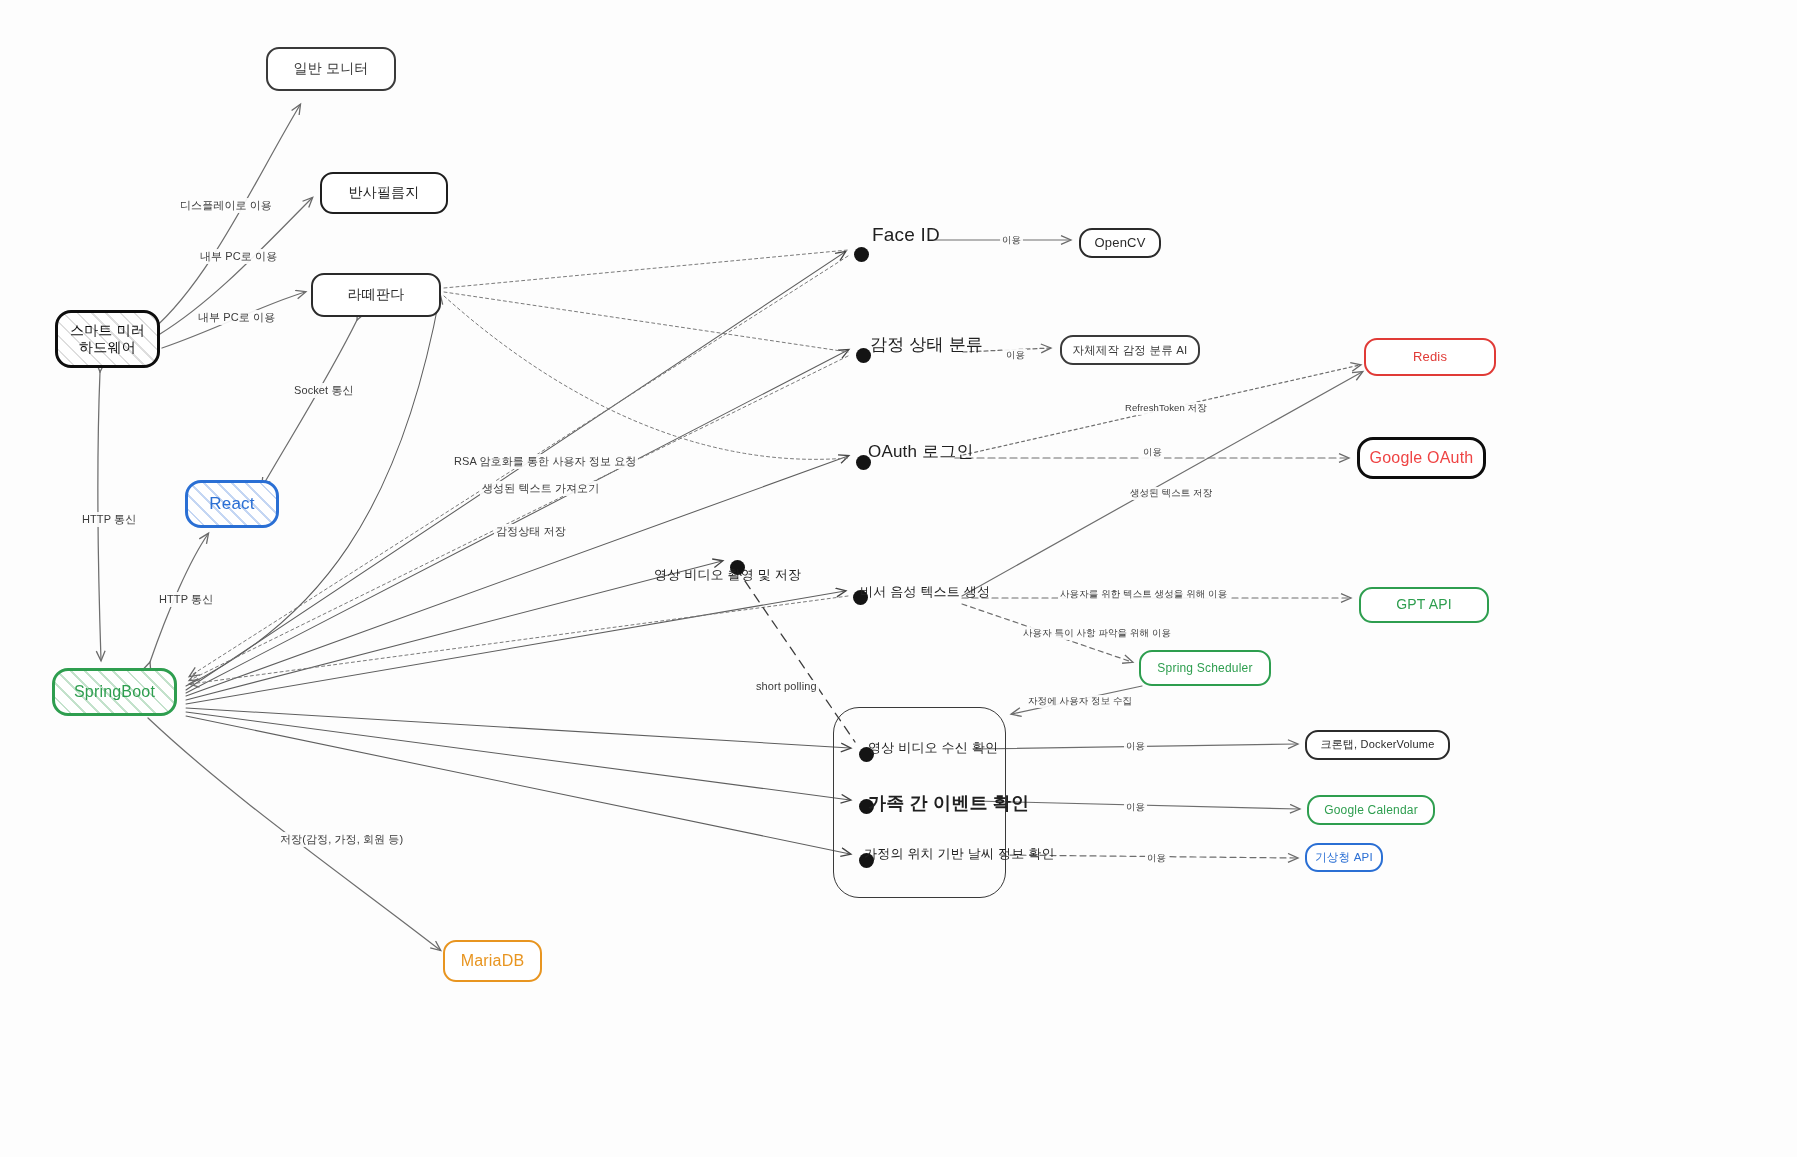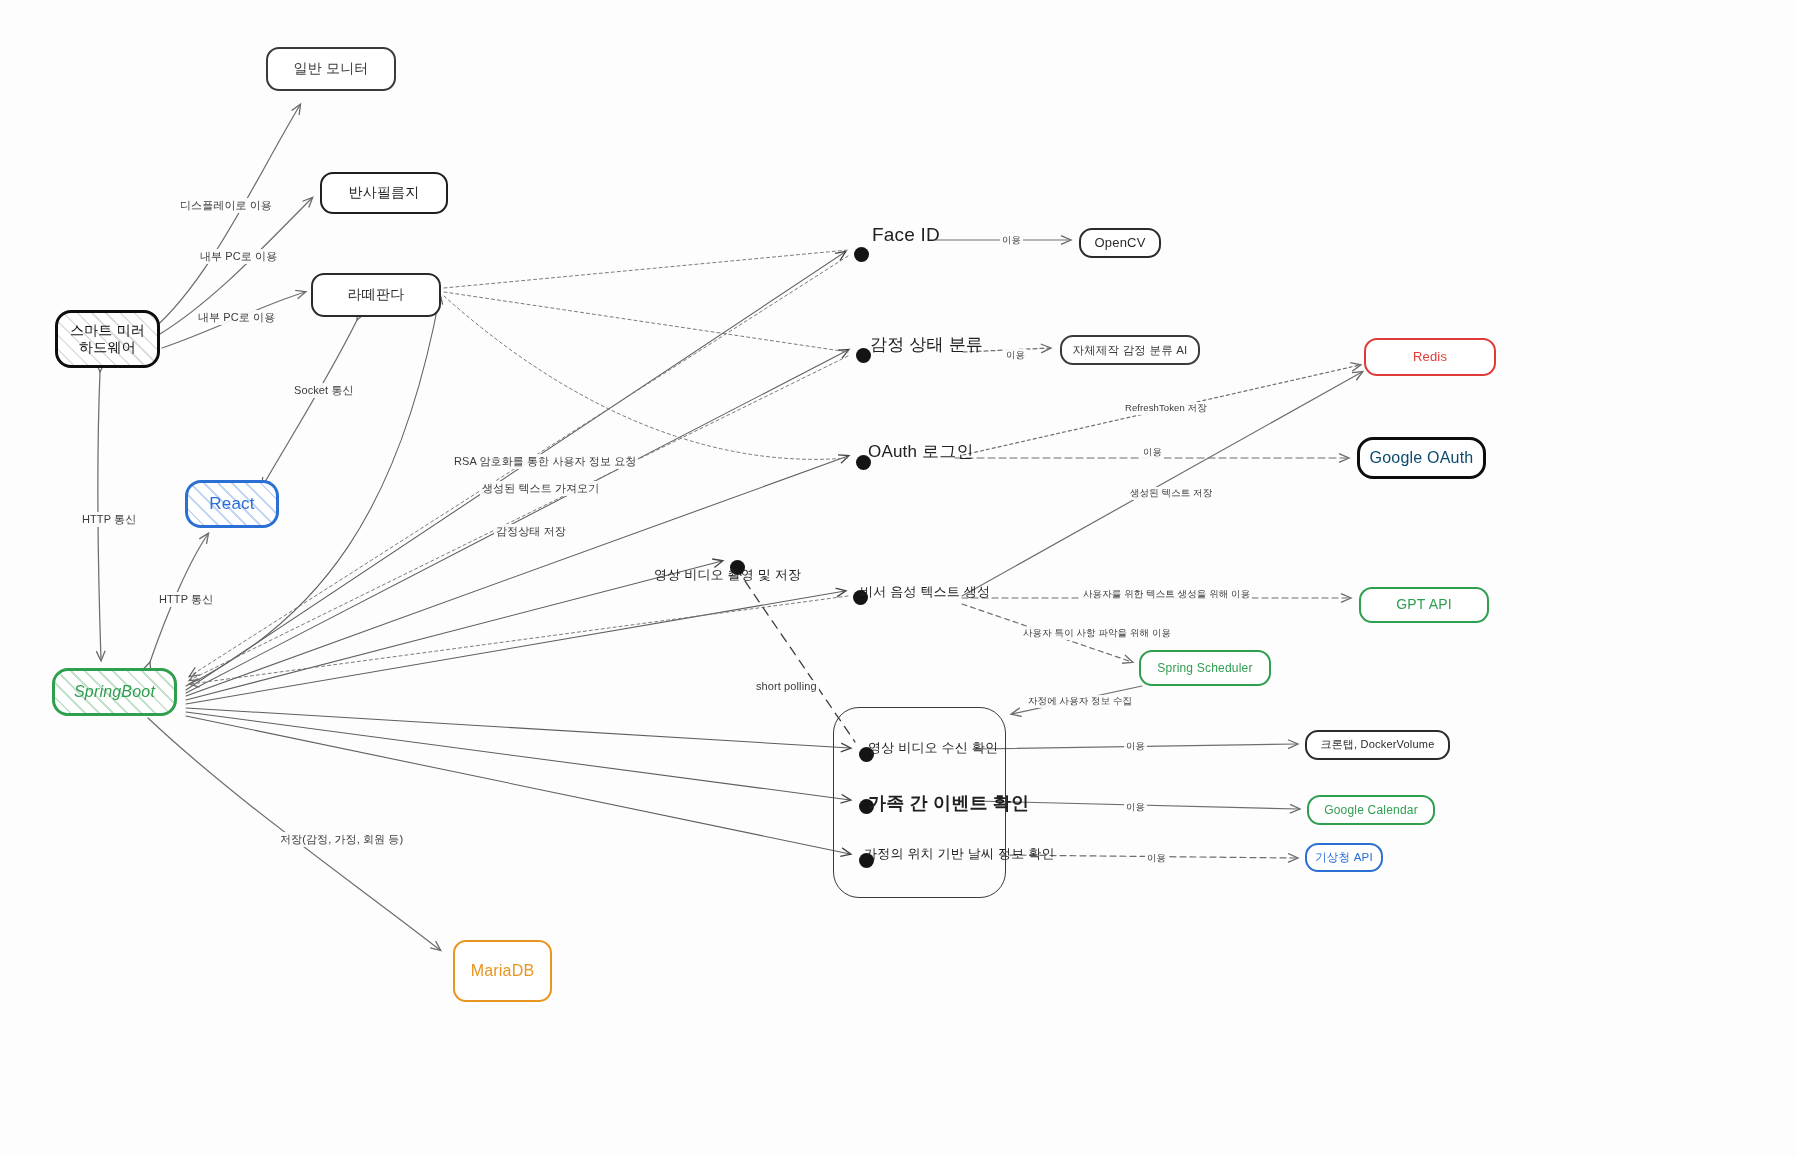--- a/index.html
+++ b/index.html
@@ -52,21 +52,20 @@
   .hatch-blue {
     background-image: repeating-linear-gradient(45deg,
       rgba(60,120,216,.30) 0px, rgba(60,120,216,.30) 2px,
       rgba(255,255,255,0) 2px, rgba(255,255,255,0) 10px);
     text-align: center;
   }
   .hatch-green {
     background-image: repeating-linear-gradient(45deg,
       rgba(40,150,70,.28) 0px, rgba(40,150,70,.28) 2px,
       rgba(255,255,255,0) 2px, rgba(255,255,255,0) 10px);
-    font-style: italic;
   }
   .group-box {
     position: absolute;
     box-sizing: border-box;
     border: 1.6px solid #3a3a3a;
     border-radius: 26px;
     background: transparent;
   }
   .dot {
     position: absolute;
@@ -182,25 +181,25 @@
       <div class="group-box" style="left: 833px; top: 707px; width: 173px; height: 191px;"></div>
     </div>
   <div id="nodes-host">
       <div class="node" style="left: 266px; top: 47px; width: 130px; height: 44px; border-color: rgb(58, 58, 58); color: rgb(58, 58, 58); font-size: 14px; white-space: pre-line;">일반 모니터</div>
       <div class="node" style="left: 320px; top: 172px; width: 128px; height: 42px; border-color: rgb(30, 30, 30); color: rgb(30, 30, 30); font-size: 14px; white-space: pre-line;">반사필름지</div>
       <div class="node" style="left: 311px; top: 273px; width: 130px; height: 44px; border-color: rgb(43, 43, 43); color: rgb(43, 43, 43); font-size: 14px; white-space: pre-line;">라떼판다</div>
       <div class="node thick hatch-black" style="left: 55px; top: 310px; width: 105px; height: 58px; border-color: rgb(13, 13, 13); color: rgb(13, 13, 13); font-size: 14px; white-space: pre-line;">스마트 미러
 하드웨어</div>
       <div class="node thick hatch-blue" style="left: 185px; top: 480px; width: 94px; height: 48px; border-color: rgb(42, 111, 212); color: rgb(42, 111, 212); font-size: 17px; white-space: pre-line;">React</div>
       <div class="node thick hatch-green" style="left: 52px; top: 668px; width: 125px; height: 48px; border-color: rgb(46, 158, 79); color: rgb(46, 158, 79); font-size: 16px; white-space: pre-line;">SpringBoot</div>
-      <div class="node" style="left: 443px; top: 940px; width: 99px; height: 62px; border-color: rgb(232, 149, 32); color: rgb(232, 149, 32); font-size: 16px; white-space: pre-line; margin-left: 10px;">MariaDB</div>
+      <div class="node" style="left: 443px; top: 940px; width: 99px; height: 42px; border-color: rgb(232, 149, 32); color: rgb(232, 149, 32); font-size: 16px; white-space: pre-line;">MariaDB</div>
       <div class="node" style="left: 1079px; top: 228px; width: 82px; height: 30px; border-color: rgb(43, 43, 43); color: rgb(43, 43, 43); font-size: 13px; white-space: pre-line;">OpenCV</div>
       <div class="node" style="left: 1060px; top: 335px; width: 140px; height: 30px; border-color: rgb(58, 58, 58); color: rgb(58, 58, 58); font-size: 11.5px; white-space: pre-line;">자체제작 감정 분류 AI</div>
       <div class="node" style="left: 1364px; top: 338px; width: 132px; height: 38px; border-color: rgb(224, 58, 54); color: rgb(224, 58, 54); font-size: 13px; white-space: pre-line;">Redis</div>
-      <div class="node thick" style="left: 1357px; top: 437px; width: 129px; height: 42px; border-color: rgb(13, 13, 13); color: #0c4a6e; font-size: 16px; white-space: pre-line;">Google OAuth</div>
+      <div class="node thick" style="left: 1357px; top: 437px; width: 129px; height: 42px; border-color: rgb(13, 13, 13); color: #ef4444; font-size: 16px; white-space: pre-line;">Google OAuth</div>
       <div class="node" style="left: 1359px; top: 587px; width: 130px; height: 36px; border-color: rgb(46, 158, 79); color: rgb(46, 158, 79); font-size: 14px; white-space: pre-line;">GPT API</div>
       <div class="node" style="left: 1139px; top: 650px; width: 132px; height: 36px; border-color: rgb(46, 158, 79); color: rgb(46, 158, 79); font-size: 12px; white-space: pre-line;">Spring Scheduler</div>
       <div class="node" style="left: 1305px; top: 730px; width: 145px; height: 30px; border-color: rgb(43, 43, 43); color: rgb(43, 43, 43); font-size: 11px; white-space: pre-line;">크론탭, DockerVolume</div>
       <div class="node" style="left: 1307px; top: 795px; width: 128px; height: 30px; border-color: rgb(46, 158, 79); color: rgb(46, 158, 79); font-size: 12px; white-space: pre-line;">Google Calendar</div>
       <div class="node" style="left: 1305px; top: 843px; width: 78px; height: 29px; border-color: rgb(42, 111, 212); color: rgb(42, 111, 212); font-size: 11.5px; white-space: pre-line;">기상청 API</div>
     </div>
   <div id="bullets-host">
       <div class="dot" style="left: 854px; top: 247px;"></div>
       <div class="bullet-label" style="left: 872px; top: 224px; font-size: 19px;">Face ID</div>
       <div class="dot" style="left: 856px; top: 348px;"></div>
@@ -228,21 +227,21 @@
       <div class="edge-label mid" style="left: 452px; top: 454px;">RSA 암호화를 통한 사용자 정보 요청</div>
       <div class="edge-label mid" style="left: 480px; top: 481px;">생성된 텍스트 가져오기</div>
       <div class="edge-label mid" style="left: 494px; top: 524px;">감정상태 저장</div>
       <div class="edge-label mid" style="left: 239px; top: 832px; margin-left: 39px;">저장(감정, 가정, 회원 등)</div>
       <div class="edge-label mid" style="left: 754px; top: 680px;">short polling</div>
       <div class="edge-label use" style="left: 1000px; top: 234px;">이용</div>
       <div class="edge-label use" style="left: 1004px; top: 349px;">이용</div>
       <div class="edge-label use" style="left: 1141px; top: 446px;">이용</div>
       <div class="edge-label use" style="left: 1123px; top: 402px;">RefreshToken 저장</div>
       <div class="edge-label use" style="left: 1128px; top: 487px;">생성된 텍스트 저장</div>
-      <div class="edge-label use" style="left: 1081px; top: 588px;">사용자를 위한 텍스트 생성을 위해 이용</div>
+      <div class="edge-label use" style="left: 1058px; top: 588px;">사용자를 위한 텍스트 생성을 위해 이용</div>
       <div class="edge-label use" style="left: 981px; top: 627px; margin-left: 40px;">사용자 특이 사항 파악을 위해 이용</div>
       <div class="edge-label use" style="left: 1026px; top: 695px;">자정에 사용자 정보 수집</div>
       <div class="edge-label use" style="left: 1124px; top: 740px;">이용</div>
       <div class="edge-label use" style="left: 1124px; top: 801px;">이용</div>
       <div class="edge-label use" style="left: 1145px; top: 852px;">이용</div>
     </div>
 
 </div>
 
 </body></html>

